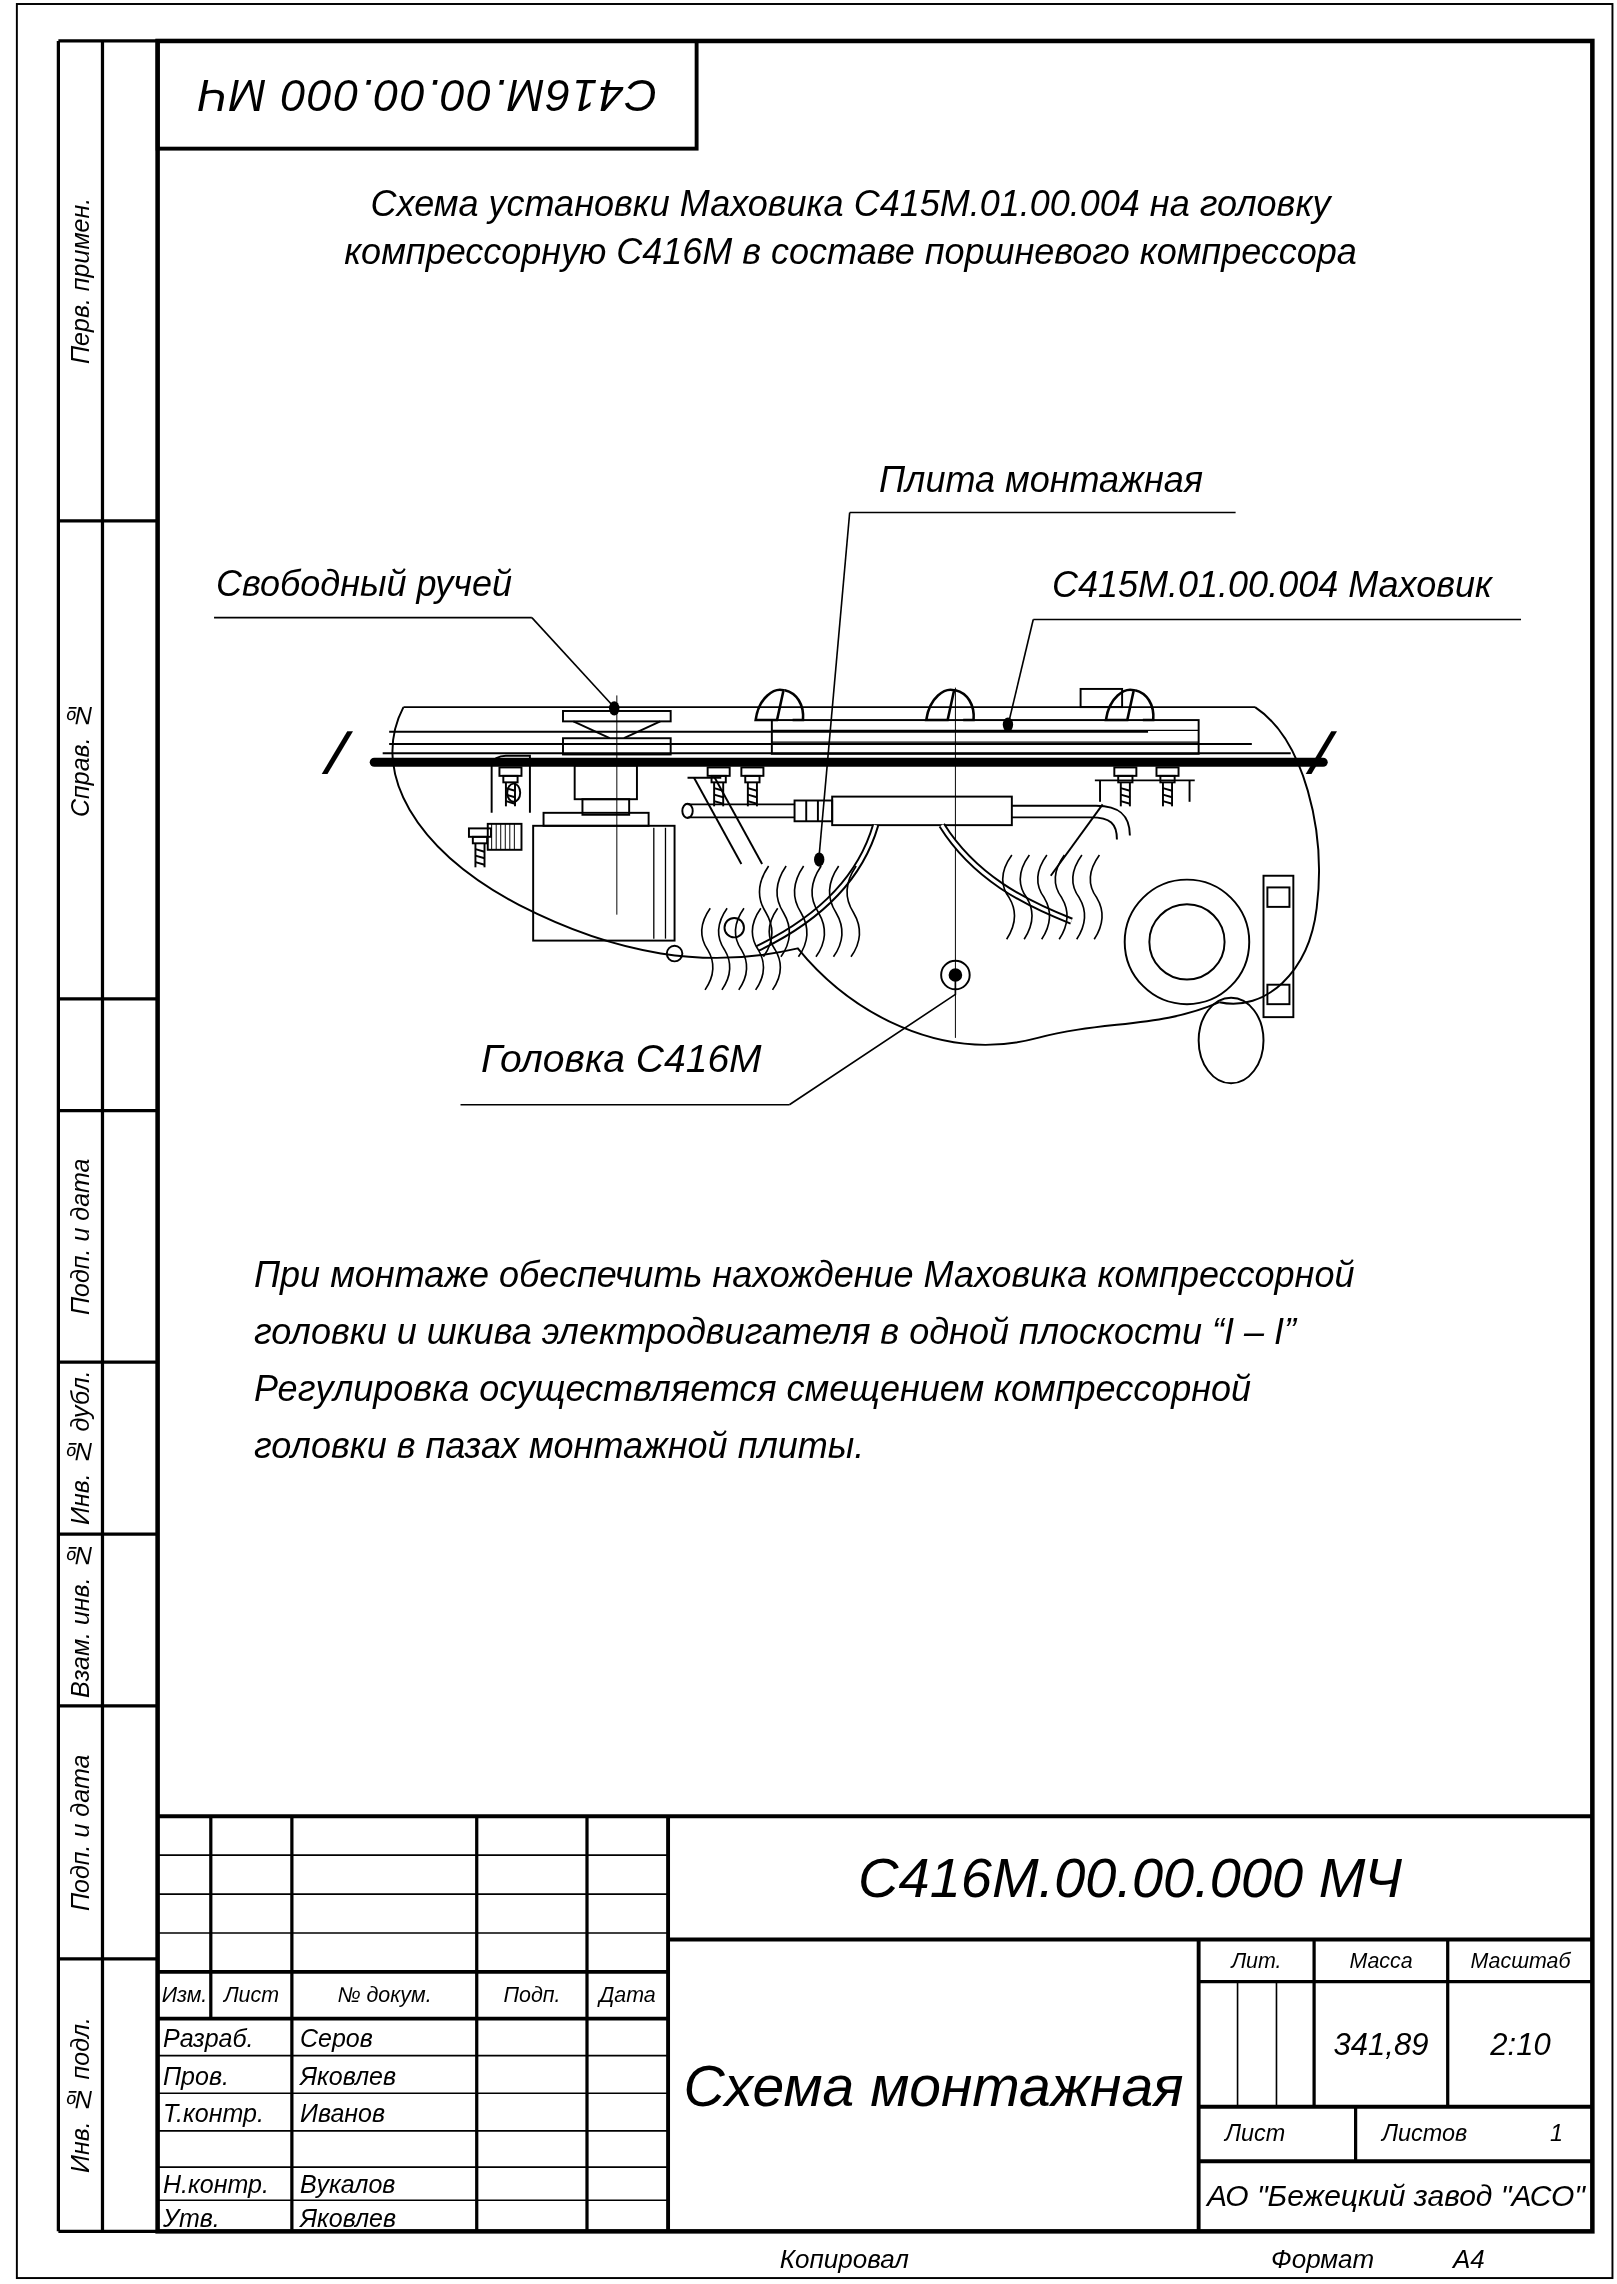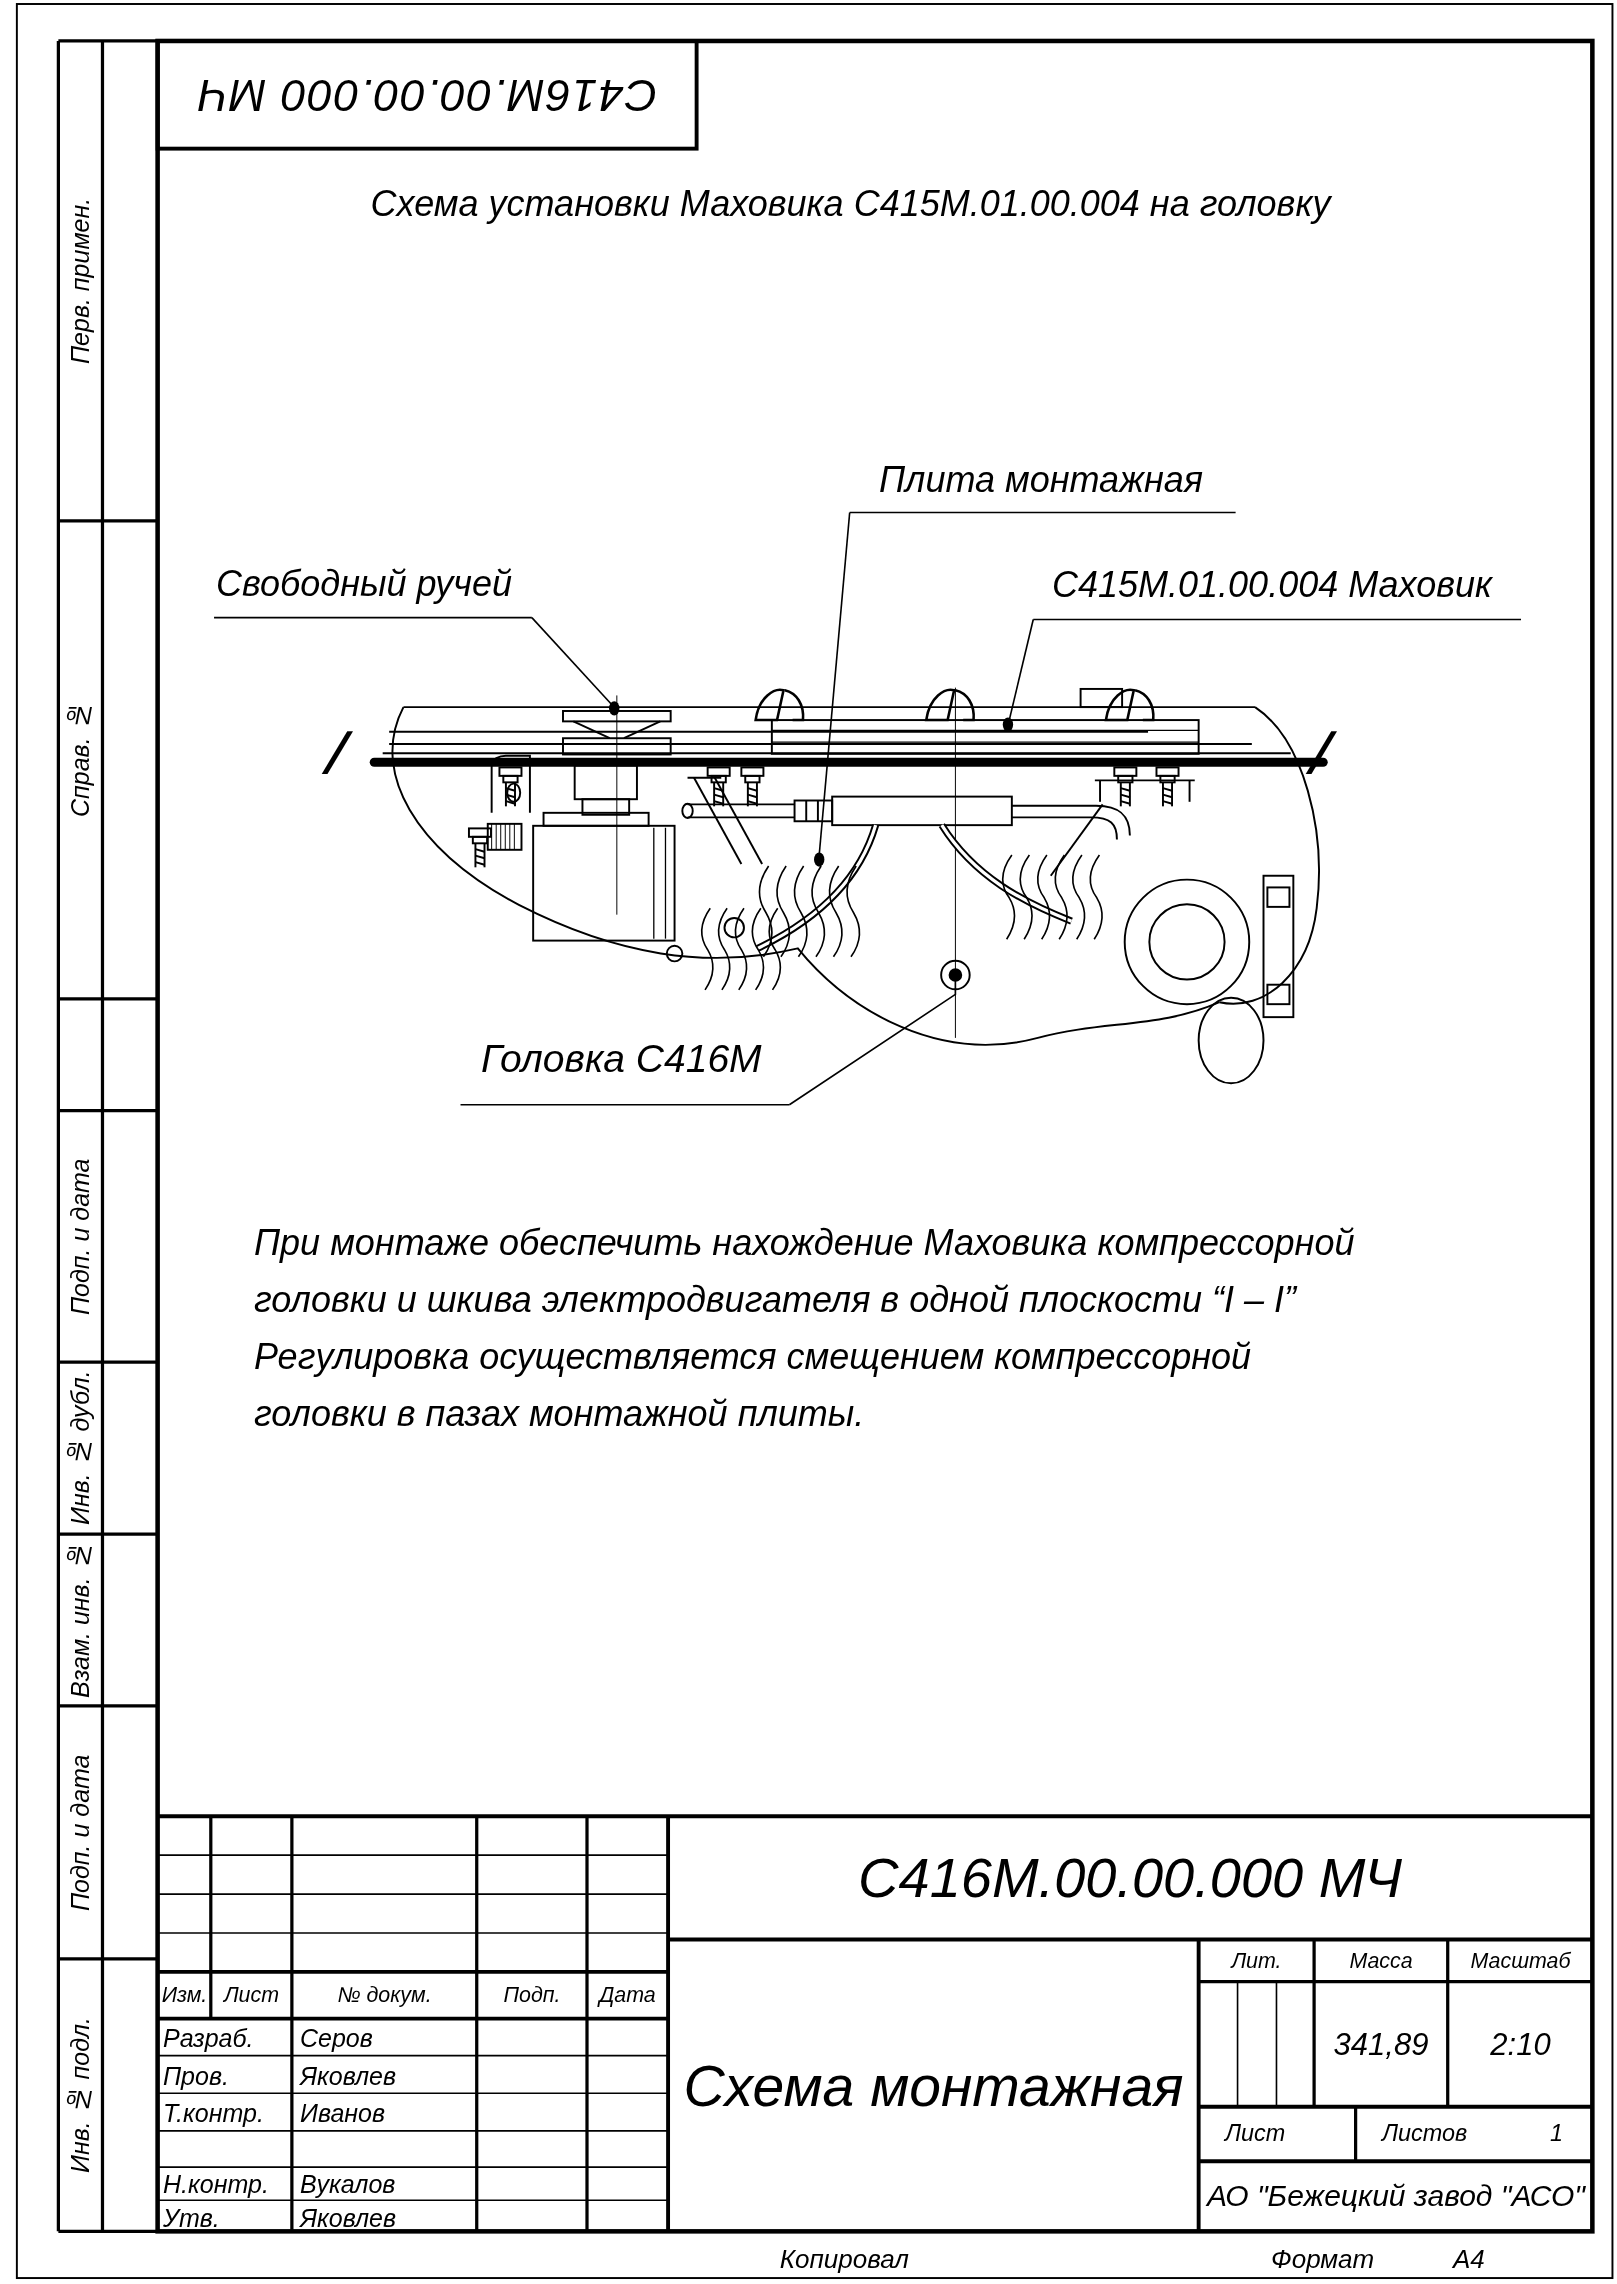--- a/index.html
+++ b/index.html
@@ -12,21 +12,21 @@
   .txt{position:absolute;white-space:nowrap;}
   .flexc{display:flex;align-items:center;justify-content:center;}
   
   .stamp{left:158px;top:41px;width:539px;height:108px;font-size:45px;}
   .stamp span{transform:rotate(180deg);letter-spacing:1.3px;}
   
   .pagetitle{left:247px;top:180px;width:1207px;font-size:36px;line-height:48px;text-align:center;}
   
   .callout{font-size:36px;}
   
-  .note{left:254px;top:1214px;width:1297px;font-size:36px;line-height:57px;}
+  .note{left:254px;top:1246px;width:1297px;font-size:36px;line-height:57px;}
   
   .vlabel{position:absolute;left:58px;width:44px;display:flex;align-items:center;justify-content:center;
           writing-mode:vertical-rl;transform:rotate(180deg);font-size:25px;white-space:nowrap;}
   
   .tb{position:absolute;}
   .tb-small{font-size:21.4px;}
   .tb-name{font-size:25px;}
   .section-mark{position:absolute;font-size:62px;transform:skewX(-22deg);font-style:italic;}
 </style>
 </head>
@@ -249,20 +249,21 @@
       <polyline points="1217,1703 1473,1533 1473,1512"></polyline>
     </g>
   </svg>
 
   <div class="txt stamp flexc">
     <span>С416М.00.00.000 МЧ</span>
   </div>
 
   <div class="txt pagetitle">
     <div>Схема установки Маховика С415М.01.00.004 на головку</div>
+    <div>компрессорную С416М в составе поршневого компрессора</div>
   </div>
 
   <div class="txt callout" style="left:879px;top:459px;">Плита монтажная</div>
   <div class="txt callout" style="left:216px;top:563px;">Свободный ручей</div>
   <div class="txt callout" style="left:1052px;top:564px;">С415М.01.00.004 Маховик</div>
   <div class="txt callout" style="left:481px;top:1037px;font-size:39px;">Головка С416М</div>
 
   <div class="section-mark" style="left:328px;top:717px;">I</div>
   <div class="section-mark" style="left:1312px;top:717px;">I</div>
 

